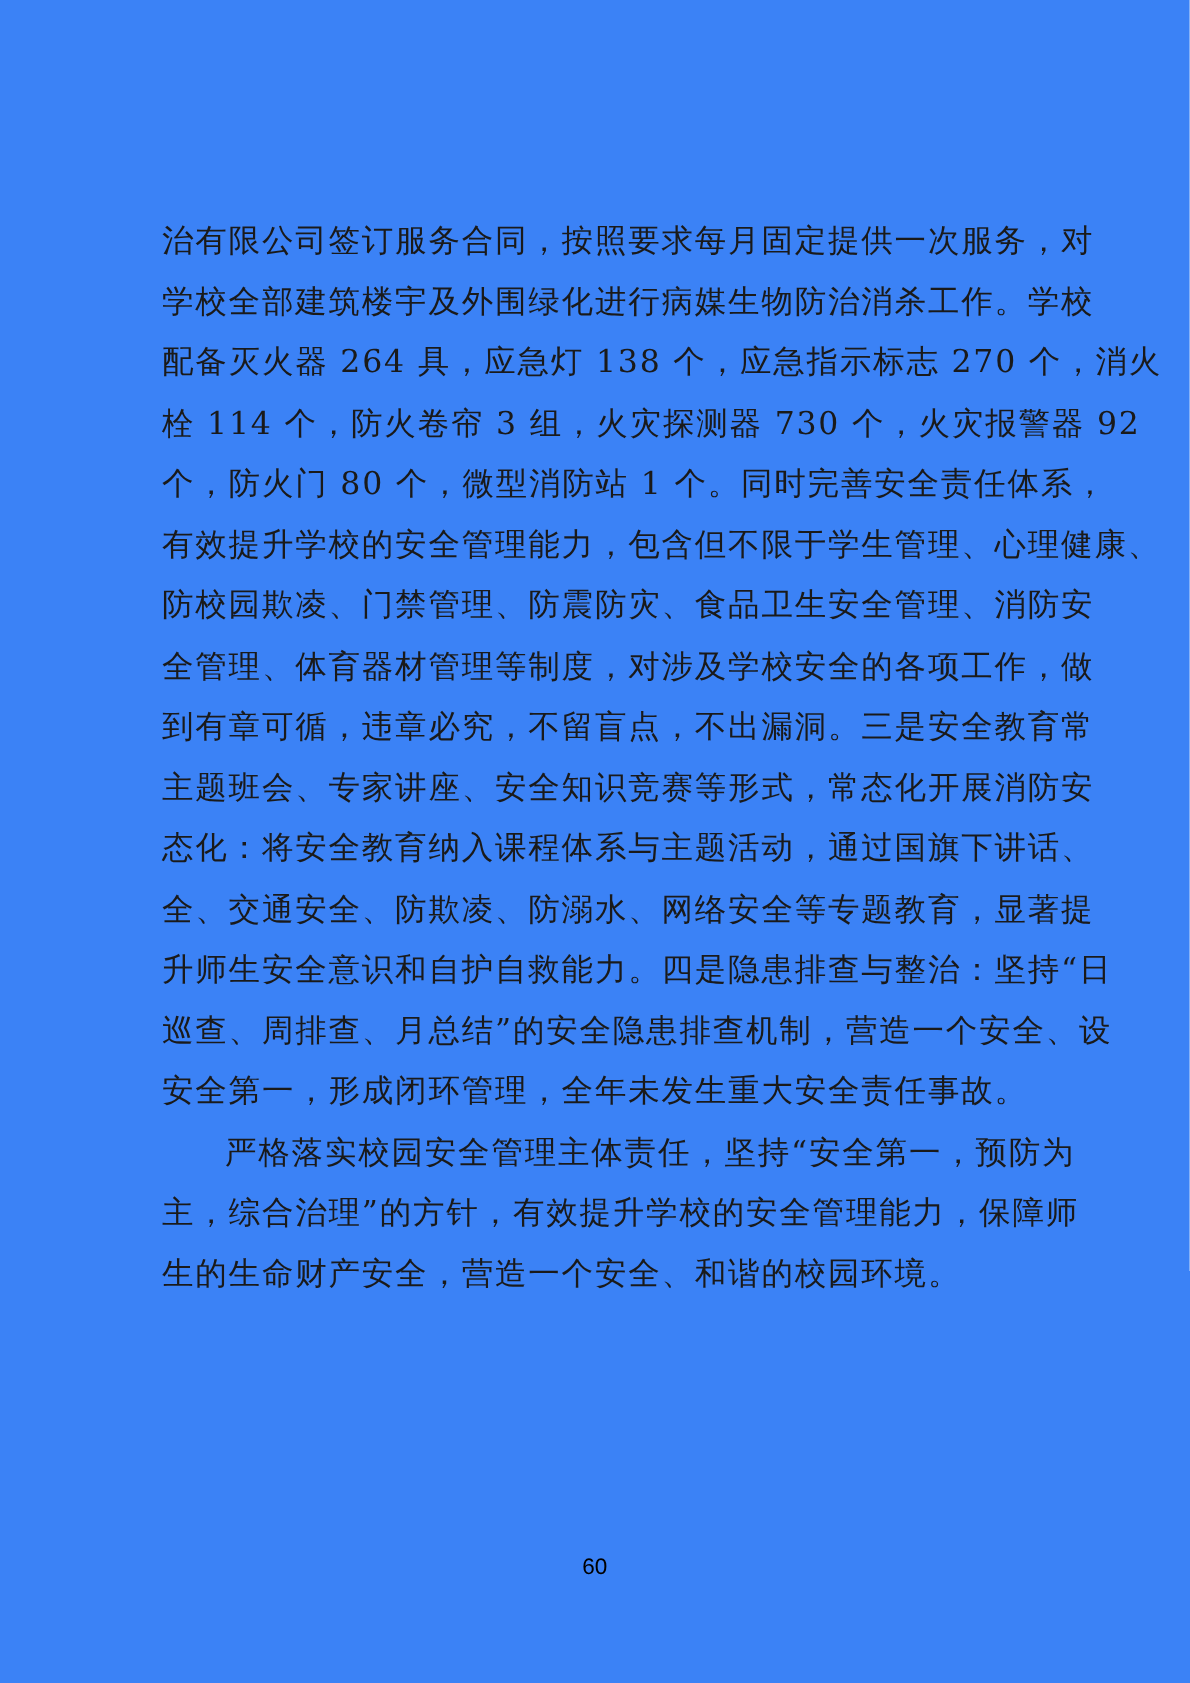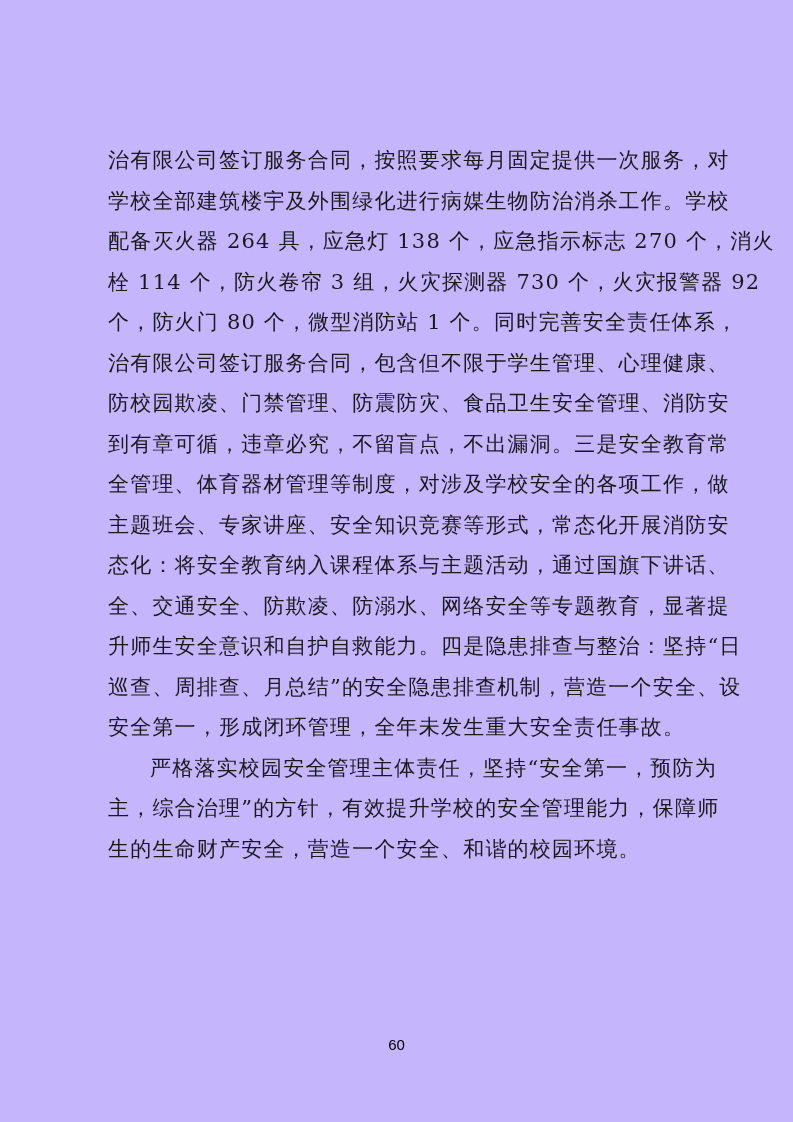--- a/index.html
+++ b/index.html
@@ -13,21 +13,21 @@
       position: relative;
       overflow: hidden;
       font-family: "DejaVu Serif", "Liberation Serif", serif;
       color: #1a1a1a;
     }
     .page {
       position: absolute;
       left: 0; top: 0;
       width: 793px;
       height: 1122px;
-      background: #c4b5fd;
+      background: #3b82f6;
     }
     .body-text {
       position: absolute;
       left: 108px;
       top: 140px;
       width: 590px;
     }
     .line {
       height: 40.5px;
       line-height: 40.5px;
@@ -54,24 +54,24 @@
 
 <div class="page">
   <div class="body-text">
 
     <div>
       <div class="line">治有限公司签订服务合同，按照要求每月固定提供一次服务，对</div>
       <div class="line">学校全部建筑楼宇及外围绿化进行病媒生物防治消杀工作。学校</div>
       <div class="line">配备灭火器 264 具，应急灯 138 个，应急指示标志 270 个，消火</div>
       <div class="line">栓 114 个，防火卷帘 3 组，火灾探测器 730 个，火灾报警器 92</div>
       <div class="line">个，防火门 80 个，微型消防站 1 个。同时完善安全责任体系，</div>
-      <div class="line">治有限公司签订服务合同，包含但不限于学生管理、心理健康、</div>
+      <div class="line">有效提升学校的安全管理能力，包含但不限于学生管理、心理健康、</div>
       <div class="line">防校园欺凌、门禁管理、防震防灾、食品卫生安全管理、消防安</div>
+      <div class="line">全管理、体育器材管理等制度，对涉及学校安全的各项工作，做</div>
       <div class="line">到有章可循，违章必究，不留盲点，不出漏洞。三是安全教育常</div>
-      <div class="line">全管理、体育器材管理等制度，对涉及学校安全的各项工作，做</div>
       <div class="line">主题班会、专家讲座、安全知识竞赛等形式，常态化开展消防安</div>
       <div class="line">态化：将安全教育纳入课程体系与主题活动，通过国旗下讲话、</div>
       <div class="line">全、交通安全、防欺凌、防溺水、网络安全等专题教育，显著提</div>
       <div class="line">升师生安全意识和自护自救能力。四是隐患排查与整治：坚持“日</div>
       <div class="line">巡查、周排查、月总结”的安全隐患排查机制，营造一个安全、设</div>
       <div class="line">安全第一，形成闭环管理，全年未发生重大安全责任事故。</div>
     </div>
 
     <div>
       <div class="line indent">严格落实校园安全管理主体责任，坚持“安全第一，预防为</div>

